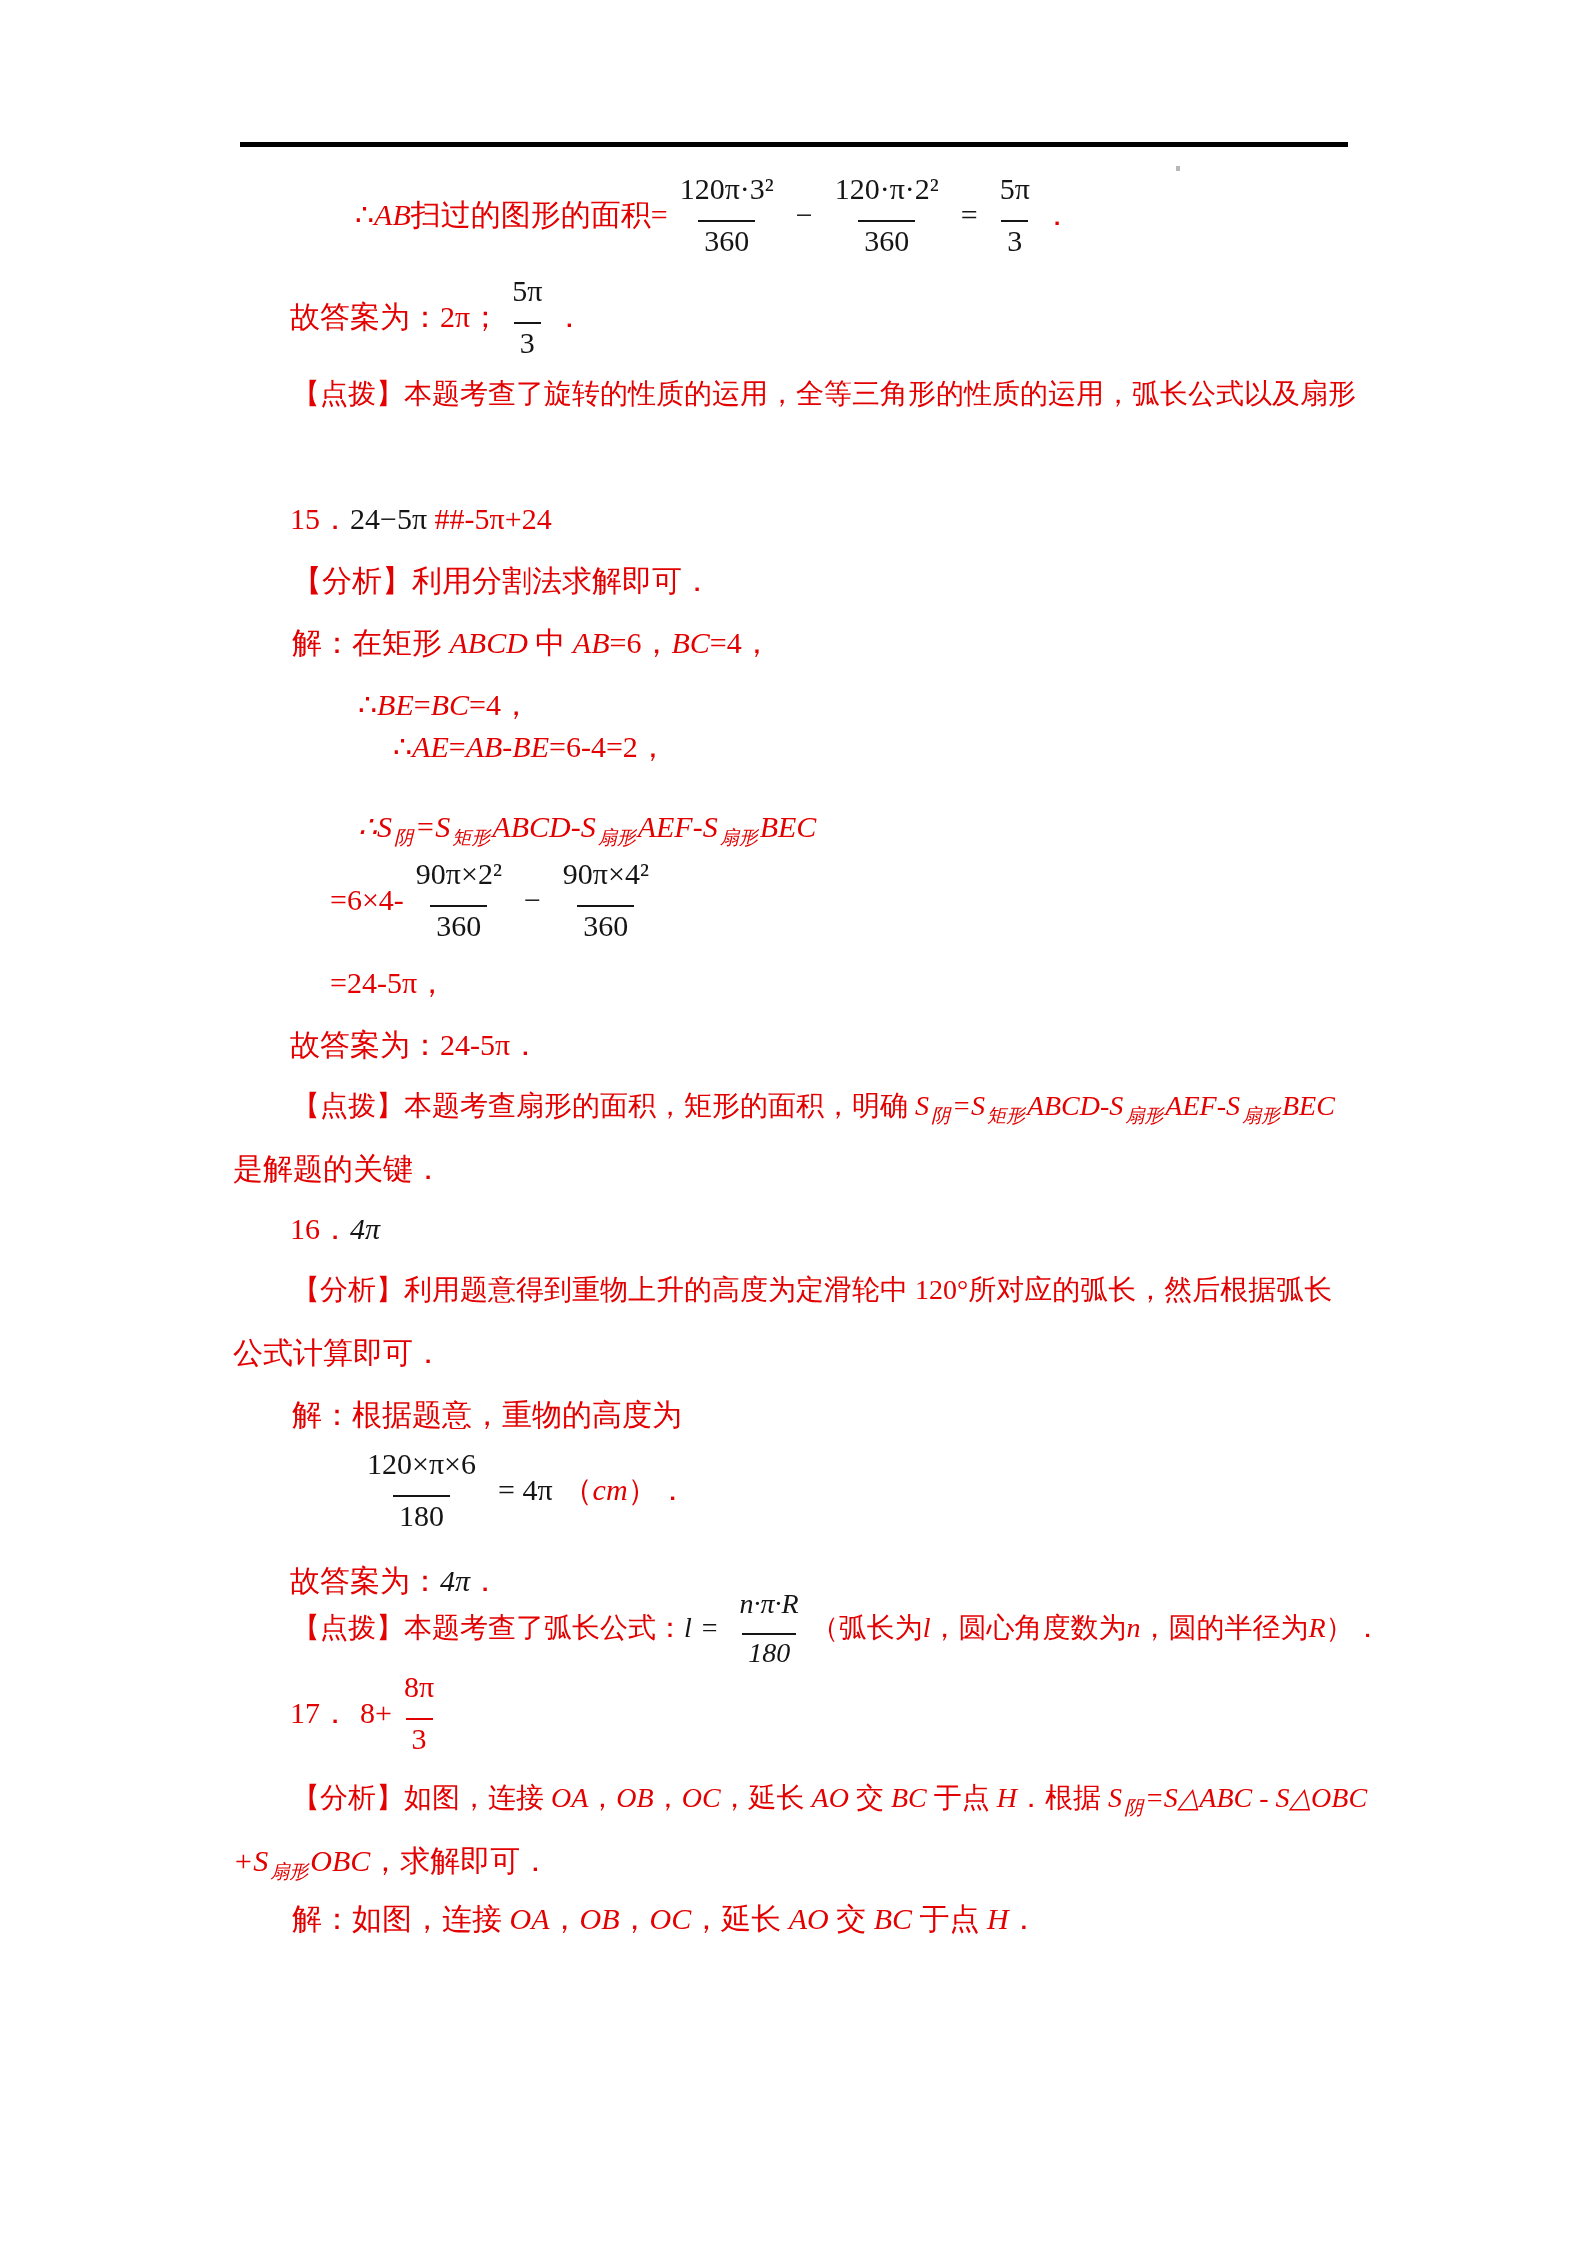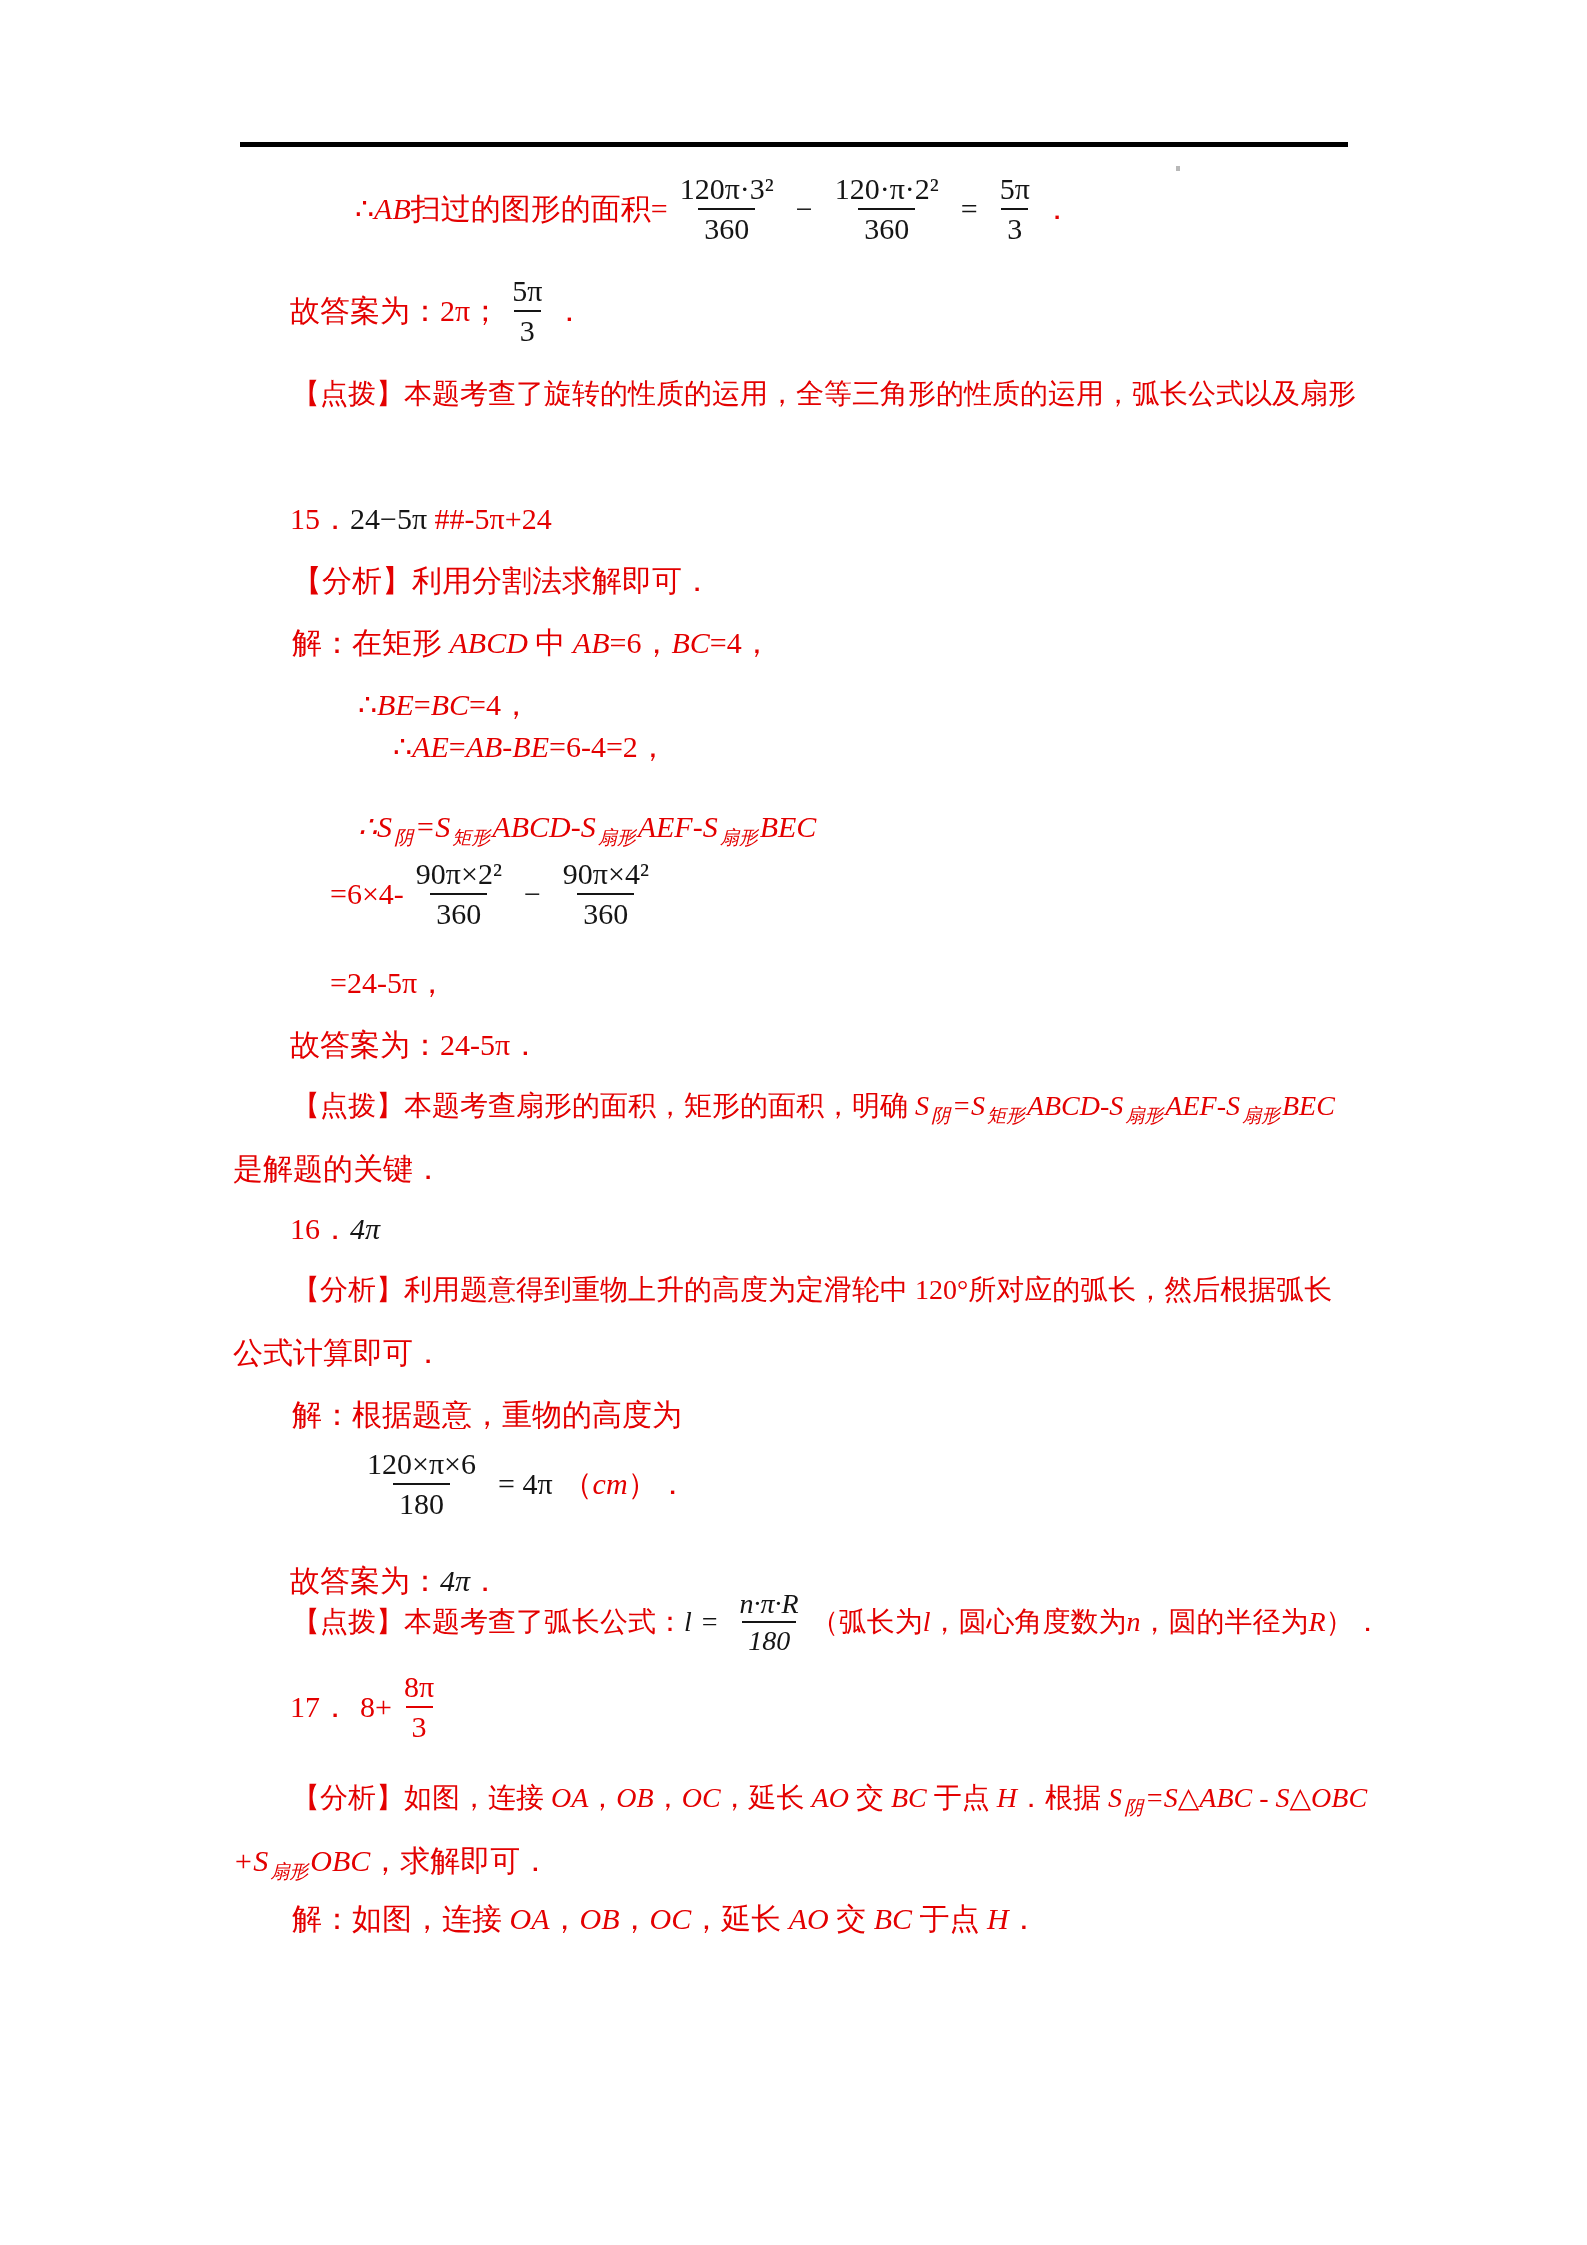--- a/index.html
+++ b/index.html
@@ -24,35 +24,35 @@
     width:4px; height:5px;
     background:#9a9a9a; opacity:.7;
   }
   .p{
     position:absolute;
     white-space:nowrap;
     font-size:30px;
     line-height:1.4;
     color:#151515;
   }
-  .tight{font-size:28px;}
+  .tight{font-size:28px;font-family:Liberation Serif, serif;}
   .red{color:#e30000;}
   .it{font-style:italic;}
   .fline{display:flex;align-items:center;}
   .frac{
     display:inline-flex;
     flex-direction:column;
     align-items:center;
     text-align:center;
     line-height:1.25;
     margin:0 6px;
     vertical-align:middle;
   }
   .frac .num{padding:0 6px;display:block;}
-  .frac .den{border-top:2px solid currentColor;padding:0 6px;display:block;}
+  .frac .den{border-top:2px solid currentColor;padding:0 6px;display:block;margin-top:12px;}
   .op{margin:0 10px;}
   .sub{font-size:19px;font-style:italic;vertical-align:-7px;margin:0 2px;}
 </style>
 </head>
 <body>
 
 <div class="page">
 
   <div class="rule"></div>
   <div class="speck"></div>

